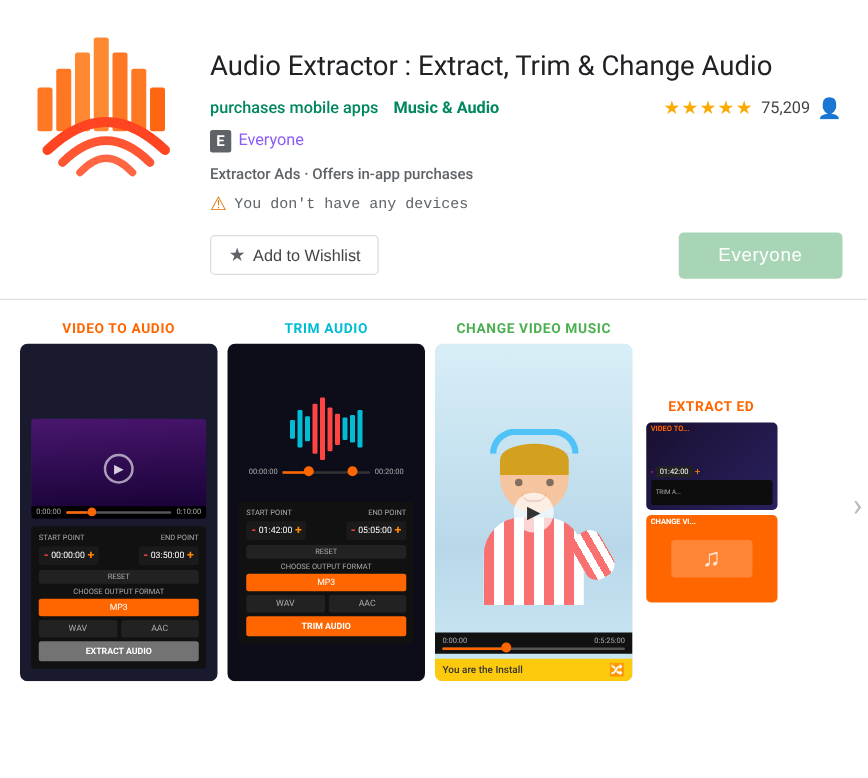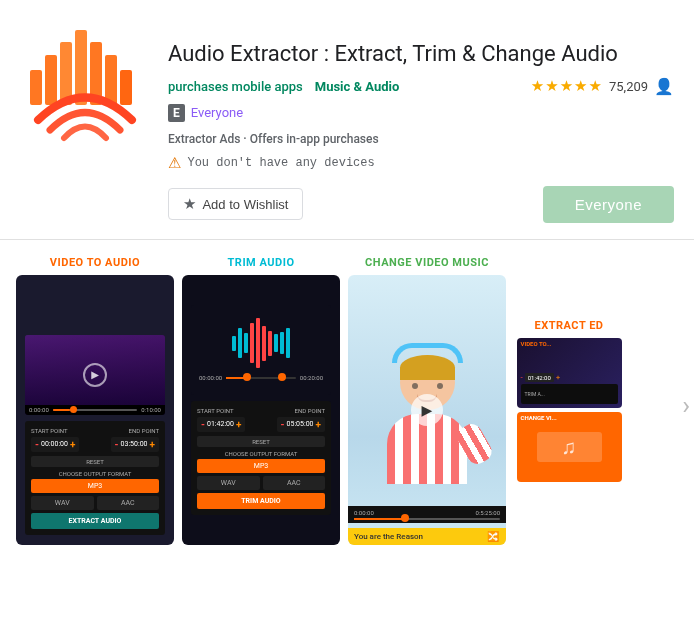--- a/index.html
+++ b/index.html
@@ -333,21 +333,21 @@
               <span style="color:#ff8800;font-size:10px;font-weight:bold;">+</span>
             </div>
           </div>
           <div style="background:#222;color:#aaa;font-size:6px;text-align:center;padding:2px;border-radius:2px;margin-bottom:3px;">RESET</div>
           <div style="color:#aaa;font-size:6px;text-align:center;margin-bottom:2px;">CHOOSE OUTPUT FORMAT</div>
           <div style="background:#ff6600;color:#fff;font-size:7px;text-align:center;padding:3px;border-radius:2px;margin-bottom:3px;">MP3</div>
           <div style="display:flex;gap:3px;margin-bottom:3px;">
             <div style="flex:1;background:#222;color:#aaa;font-size:7px;text-align:center;padding:3px;border-radius:2px;">WAV</div>
             <div style="flex:1;background:#222;color:#aaa;font-size:7px;text-align:center;padding:3px;border-radius:2px;">AAC</div>
           </div>
-          <div style="background:#0f766e;color:#fff;font-size:7px;text-align:center;padding:4px;border-radius:2px;font-weight:bold;">EXTRACT AUDIO</div>
+          <div style="background:#737373;color:#fff;font-size:7px;text-align:center;padding:4px;border-radius:2px;font-weight:bold;">EXTRACT AUDIO</div>
         </div>
       </div>
     </div>
 
     <div class="screenshot-item">
       <div class="screenshot-label" style="color:#00bcd4;">TRIM AUDIO</div>
       <div class="screenshot-img-wrap ss2">
 
         <div style="width:140px; height:90px; background:#0d0d1a; position:relative; border-radius:3px; overflow:hidden; margin-bottom:6px; display:flex; flex-direction:column; justify-content:center; align-items:center;">
 
@@ -435,21 +435,21 @@
             <span style="color:#aaa;font-size:6px;">0:00:00</span>
             <span style="color:#aaa;font-size:6px;">0:5:25:00</span>
           </div>
           <div style="height:2px;background:#555;border-radius:1px;position:relative;">
             <div style="width:35%;height:100%;background:#ff6600;"></div>
             <div style="position:absolute;top:-4px;left:35%;width:8px;height:8px;border-radius:50%;background:#ff6600;transform:translateX(-50%);"></div>
           </div>
         </div>
 
         <div style="position:absolute;bottom:0;left:0;right:0;background:rgba(255,200,0,0.95);padding:3px 6px;display:flex;justify-content:space-between;align-items:center;">
-          <span style="font-size:8px;color:#333;font-weight:500;">You are the Reason</span>
+          <span style="font-size:8px;color:#333;font-weight:500;">You are the Install</span>
           <span style="font-size:10px;color:#333;">🔀</span>
         </div>
       </div>
     </div>
 
     <div class="screenshot-item" style="width:110px;">
       <div class="screenshot-label orange">EXTRACT ED</div>
       <div style="display:flex;flex-direction:column;gap:4px;">
 
         <div style="width:105px;height:70px;border-radius:4px;overflow:hidden;background:linear-gradient(135deg,#1a1030,#2a2060);position:relative;">

